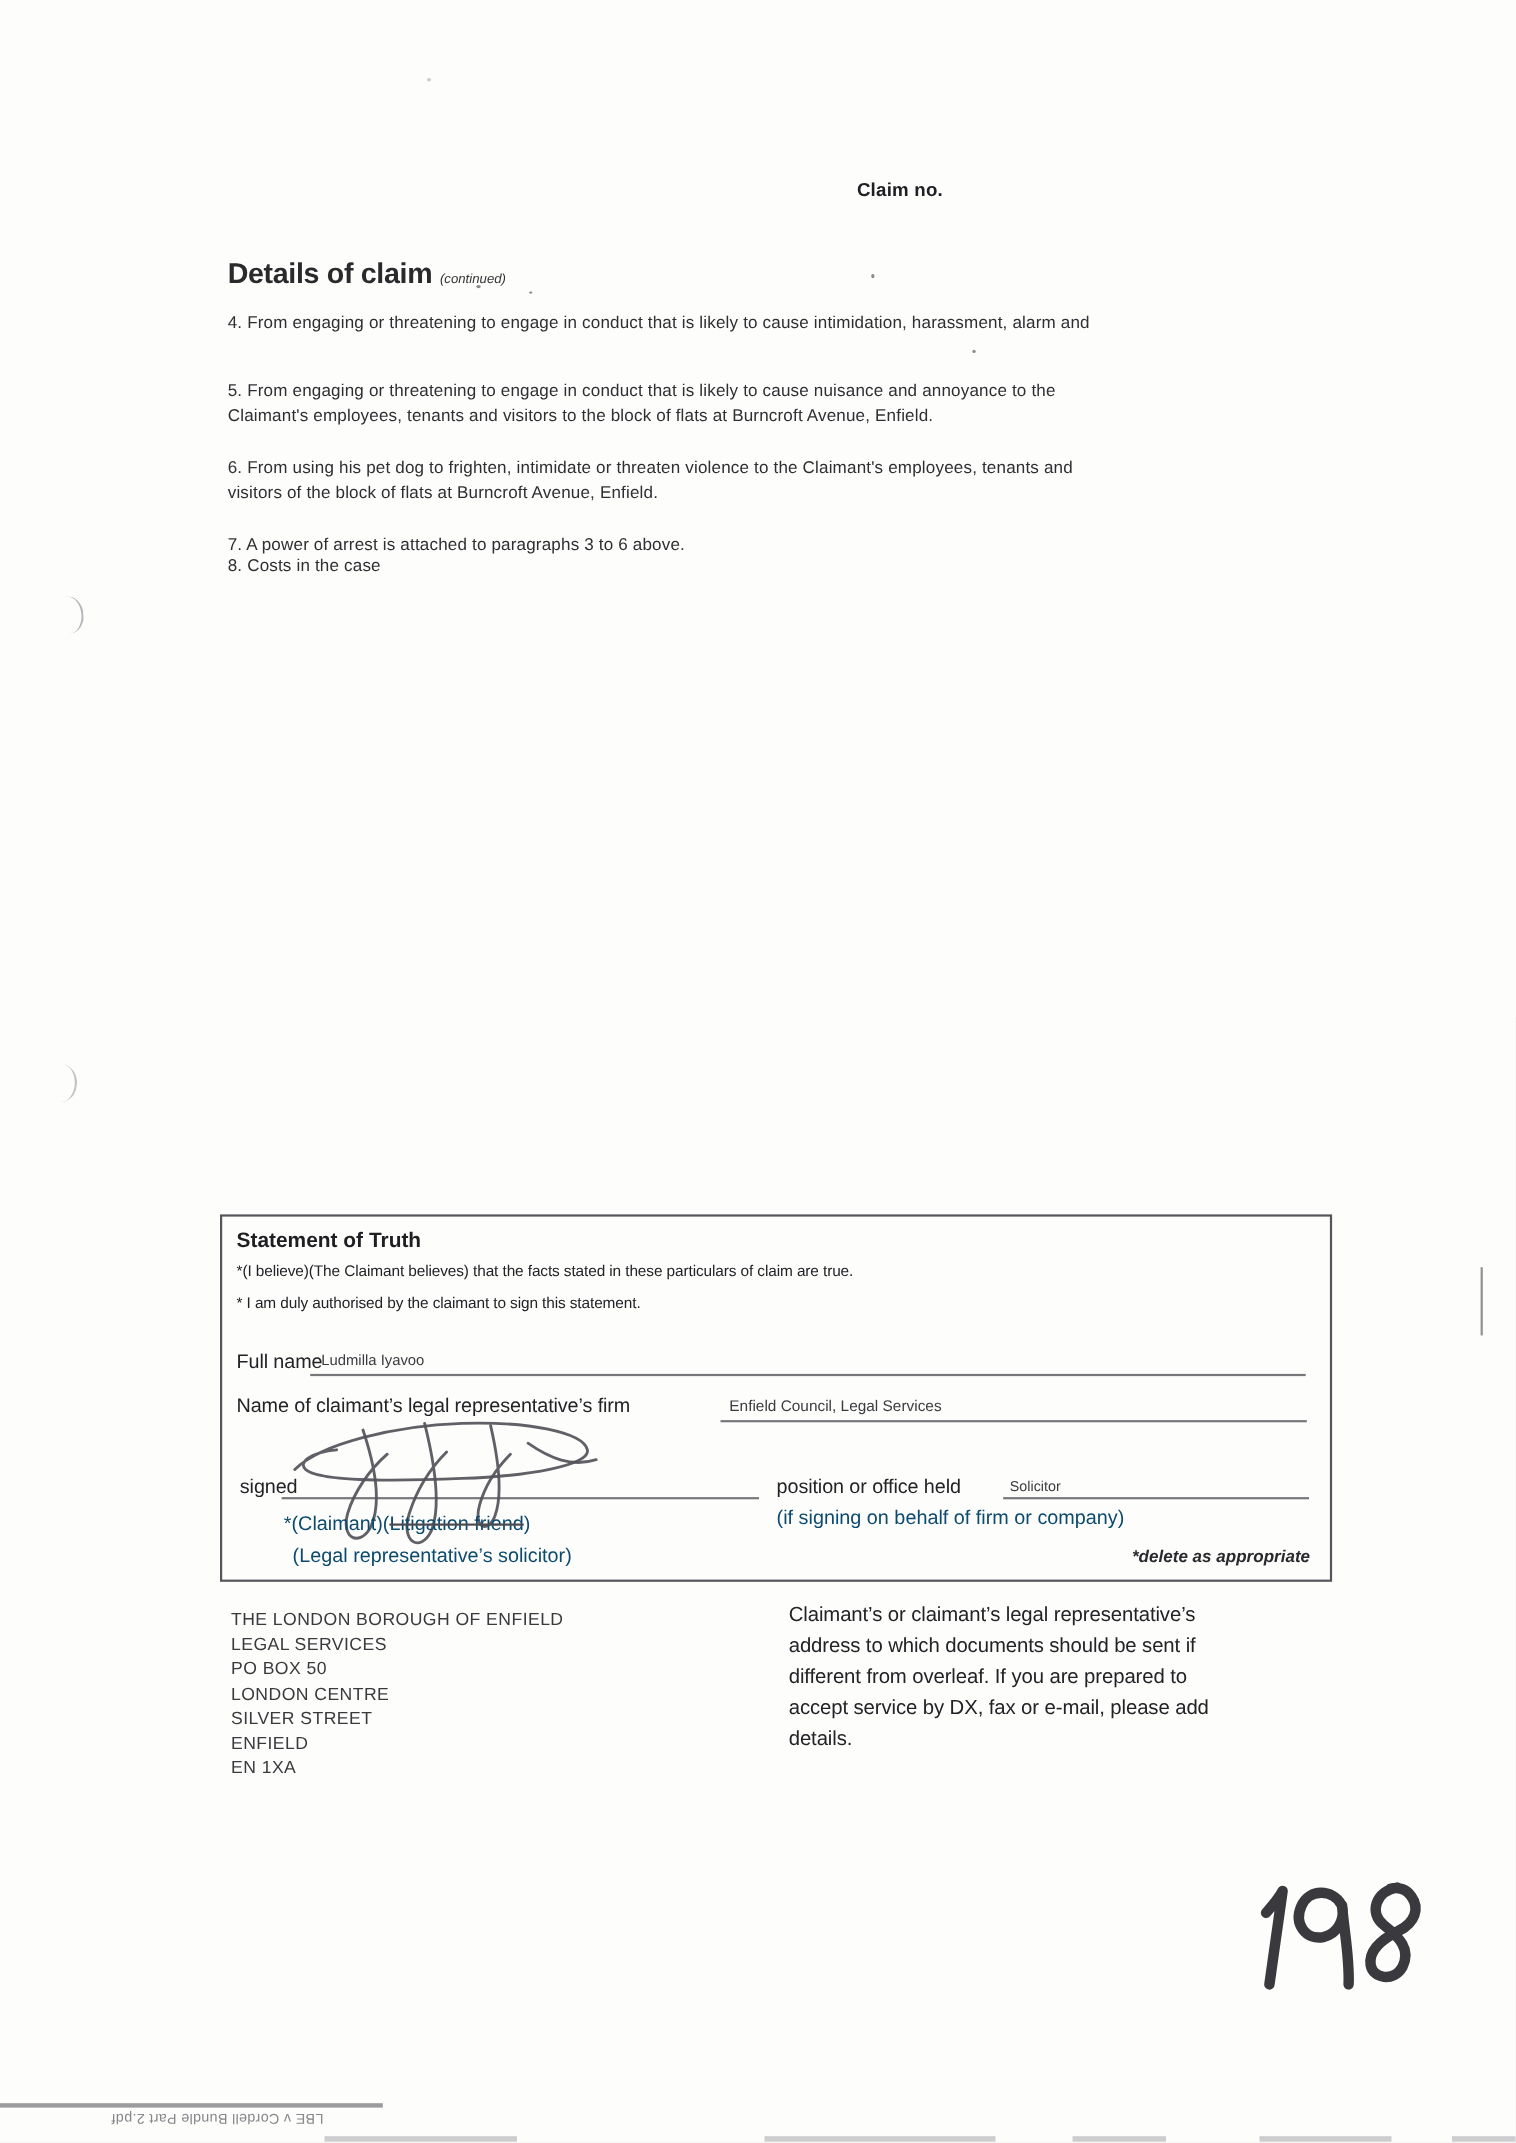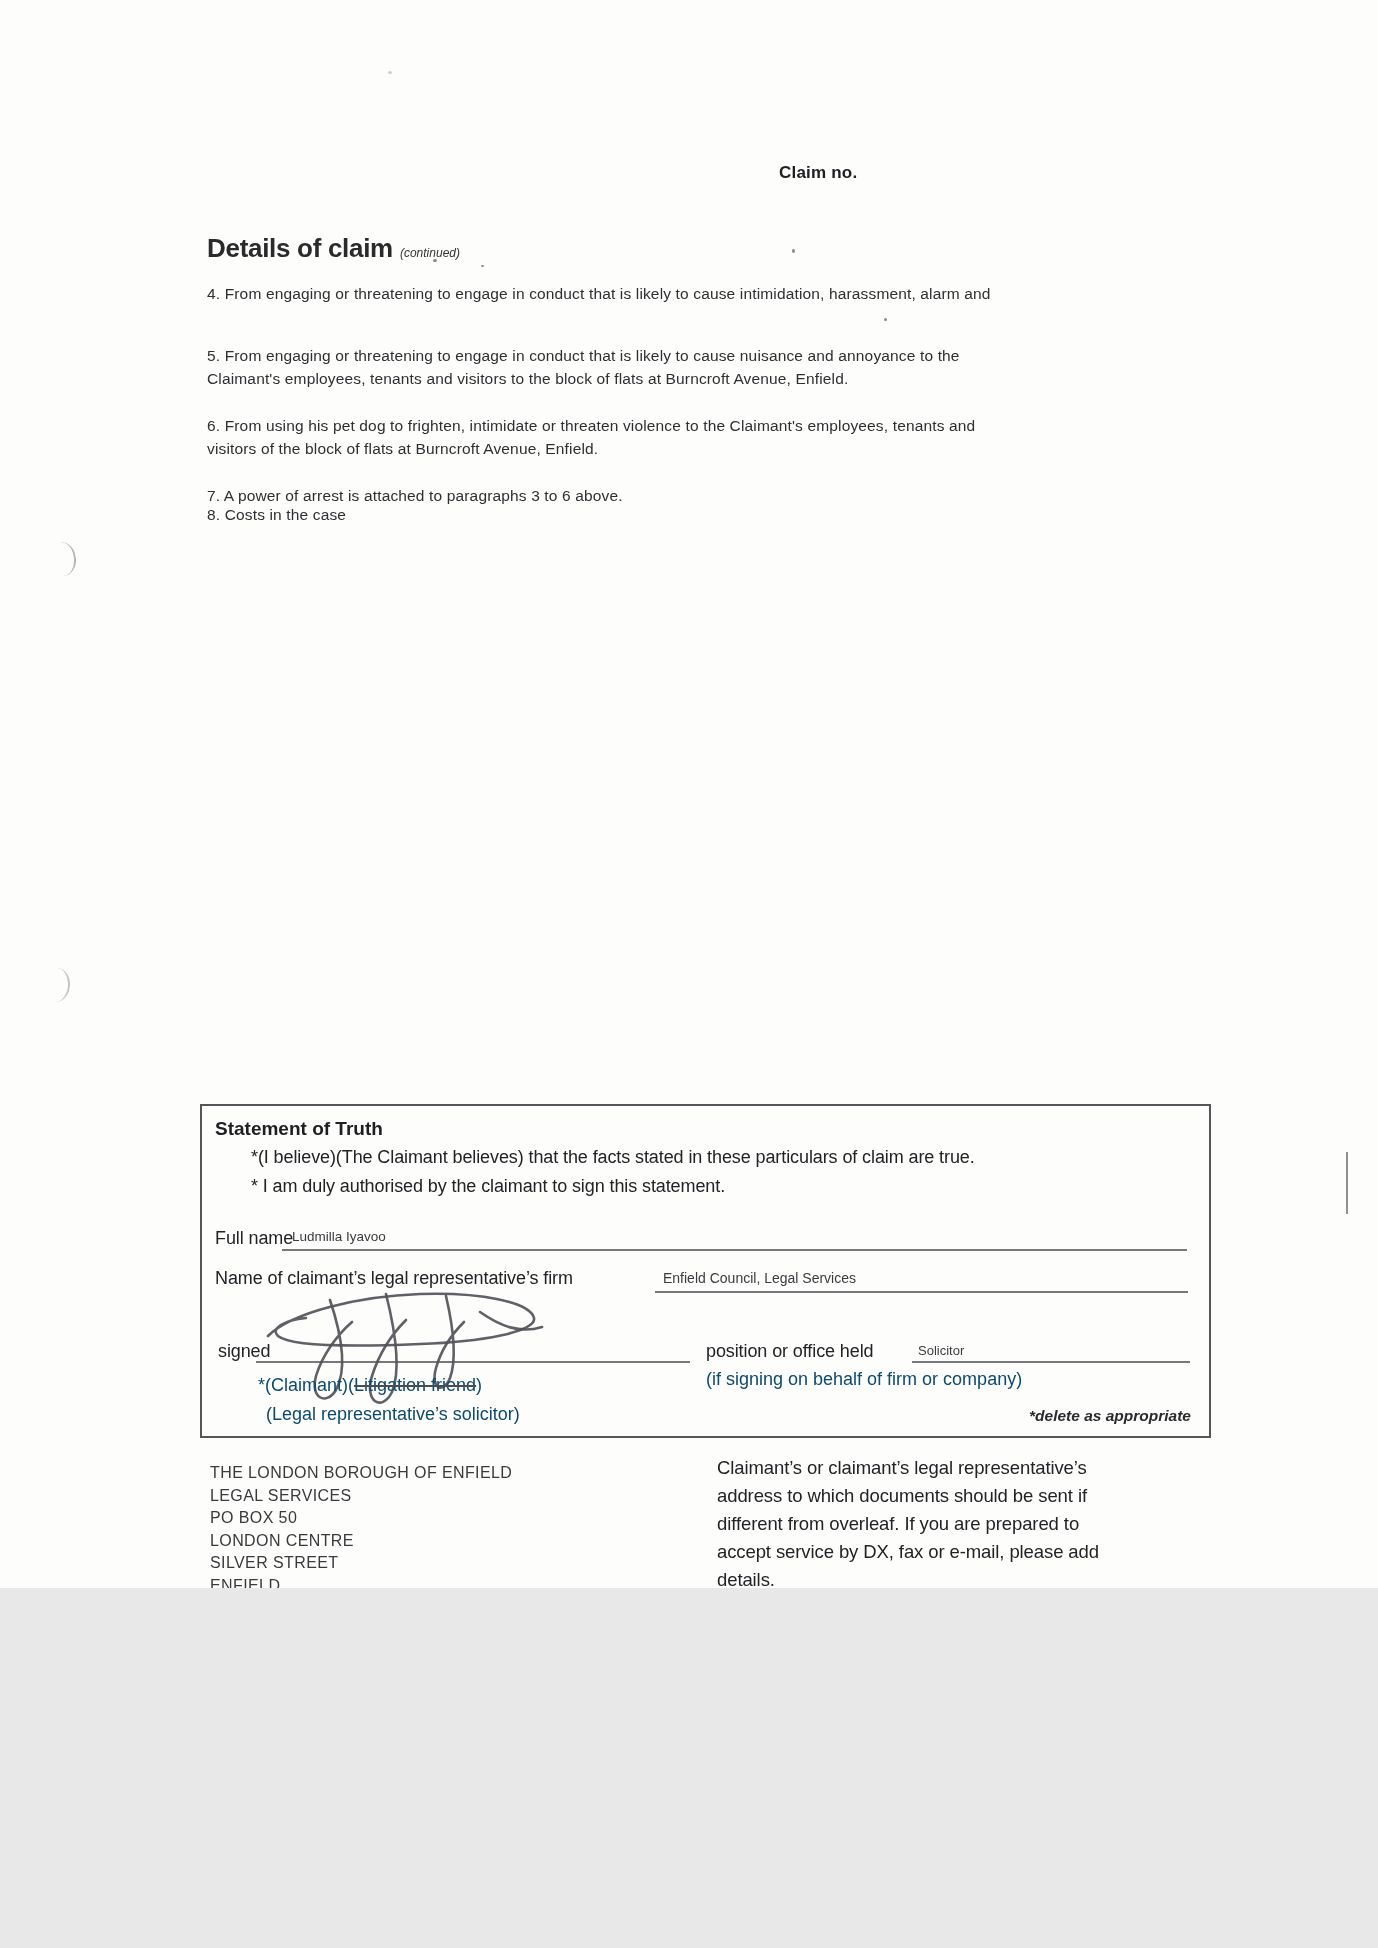--- a/index.html
+++ b/index.html
@@ -1,37 +1,37 @@
 <!DOCTYPE html>
 <html><head>
 <meta charset="utf-8">
 <style>
   html,body{margin:0;padding:0;background:#e8e8e8;}
   .page{
     position:relative;
-    width:1378px;height:1588px;
+    width:1378px;height:1948px;
     background:#fdfdfc;
     overflow:hidden;
     font-family:"Liberation Sans", sans-serif;
     color:#2c2c2f;
   }
   .abs{position:absolute;}
   
   .claim-no{left:779px;top:163px;font-size:17px;font-weight:bold;color:#202024;letter-spacing:.2px;}
   
   .details-heading{left:207px;top:233px;white-space:nowrap;}
   .h-main{font-size:26px;font-weight:600;color:#2a2a2d;letter-spacing:-0.3px;}
   .h-cont{font-size:12px;font-style:italic;font-weight:500;color:#333336;margin-left:7px;}
   
   .para{left:207px;font-size:15.5px;line-height:23px;color:#2f2f33;letter-spacing:.15px;}
   .pline{display:block;white-space:nowrap;}
   
   .sot-box{left:200px;top:1104px;width:1007px;height:330px;border:2px solid #56565a;background:transparent;}
   .sot-heading{left:215px;top:1118px;font-size:19px;font-weight:bold;color:#1f1f23;}
-  .sot-line{font-size:18px;color:#232327;white-space:nowrap;letter-spacing:-0.1px;margin-left:36px;}
+  .sot-line{font-size:14px;color:#232327;white-space:nowrap;letter-spacing:-0.1px;}
   .form-label{font-size:18px;color:#232327;white-space:nowrap;letter-spacing:-0.1px;}
   .typed-value{font-size:14px;color:#3b3b40;white-space:nowrap;}
   .u-line{border-bottom:2px solid #77777c;height:0;}
   .paren-line{font-size:18px;color:#0c4a6e;white-space:nowrap;text-align:center;}
   .struck{text-decoration:line-through;text-decoration-thickness:2px;text-decoration-color:#4c4c50;}
   .delete-note{font-size:15.5px;font-style:italic;font-weight:600;color:#2a2a2e;text-align:right;white-space:nowrap;}
   
   .addr{left:210px;top:1462px;font-size:16px;line-height:22.5px;color:#3a3a3e;letter-spacing:.4px;}
   .addr .pline{white-space:nowrap;}
   .service{left:717px;top:1454px;font-size:18.5px;line-height:28px;color:#232327;letter-spacing:-0.1px;}

